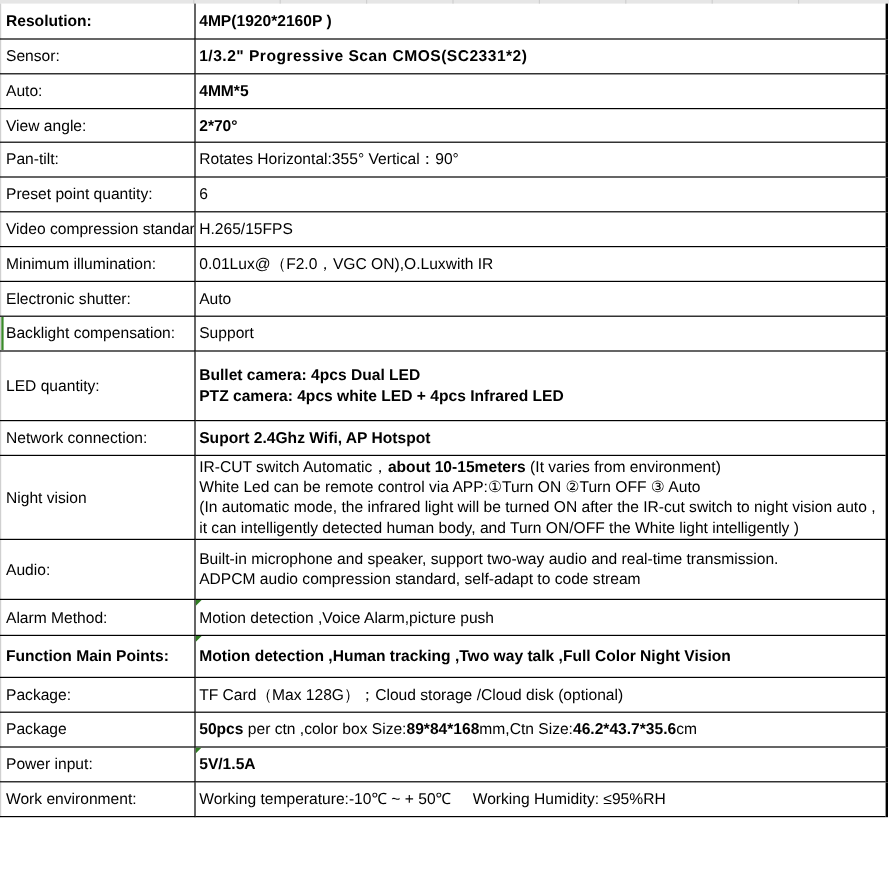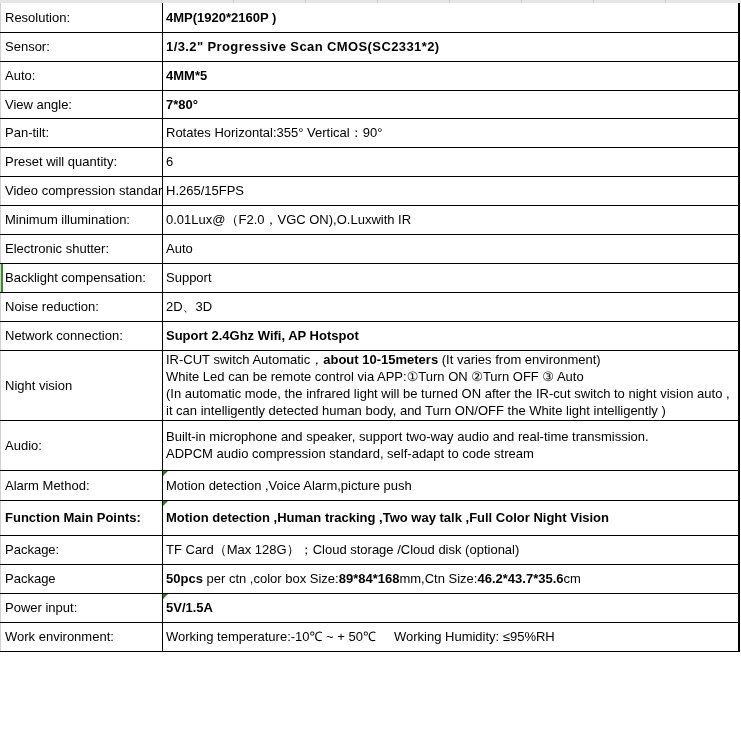--- a/index.html
+++ b/index.html
@@ -37,21 +37,21 @@
     table.spec td {
       border-top: 1px solid #ef4444;
       border-bottom: 1px solid #000;
       padding: 0 0 0 3px;
       font-size: 13px;
       line-height: 17px;
       vertical-align: middle;
       white-space: nowrap;
       overflow: hidden;
     }
-    table.spec tr:first-child td { border-top: none; }
+    table.spec tr:first-child td { border-top: none; font-weight: bold; }
     table.spec td.label {
       width: 157px;
       border-left: 1px solid #d0d0d0;
       border-right: 1px solid #000;
       padding-left: 4px;
     }
     table.spec td.value {
       border-right: 2px solid #000;
       position: relative;
     }
@@ -89,49 +89,52 @@
   <tr style="height:29px">
     <td class="label">Sensor:</td>
     <td class="value bold" style="letter-spacing:0.4px">1/3.2" Progressive Scan CMOS(SC2331*2)</td>
   </tr>
   <tr style="height:29px">
     <td class="label">Auto:</td>
     <td class="value bold">4MM*5</td>
   </tr>
   <tr style="height:28px">
     <td class="label">View angle:</td>
-    <td class="value bold">7*80°</td>
+    <td class="value bold">2*70°</td>
   </tr>
   <tr style="height:29px">
     <td class="label">Pan-tilt:</td>
     <td class="value">Rotates Horizontal:355° Vertical：90°</td>
   </tr>
   <tr style="height:29px">
-    <td class="label">Preset will quantity:</td>
+    <td class="label">Preset point quantity:</td>
     <td class="value">6</td>
   </tr>
   <tr style="height:29px">
     <td class="label">Video compression standard</td>
     <td class="value">H.265/15FPS</td>
   </tr>
   <tr style="height:29px">
     <td class="label">Minimum illumination:</td>
     <td class="value">0.01Lux@（F2.0，VGC ON),O.Luxwith IR</td>
   </tr>
   <tr style="height:29px">
     <td class="label">Electronic shutter:</td>
     <td class="value">Auto</td>
   </tr>
   <tr style="height:29px">
     <td class="label green-left">Backlight compensation:</td>
     <td class="value">Support</td>
   </tr>
-  <tr style="height:29px">
-    <td class="label">Noise reduction:</td>
-    <td class="value">2D、3D</td>
+  <tr style="height:58px">
+    <td class="label">LED quantity:</td>
+    <td class="value bold">
+      <span class="line">Bullet camera: 4pcs Dual LED</span>
+      <span class="line">PTZ camera: 4pcs white LED + 4pcs Infrared LED</span>
+    </td>
   </tr>
   <tr style="height:29px">
     <td class="label">Network connection:</td>
     <td class="value bold">Suport 2.4Ghz Wifi, AP Hotspot</td>
   </tr>
   <tr style="height:70px">
     <td class="label">Night vision</td>
     <td class="value">
       <span class="line"><span>IR-CUT switch Automatic，</span><span class="bold">about 10-15meters</span><span> (It varies from environment)</span></span>
       <span class="line">White Led can be remote control via APP:①Turn ON ②Turn OFF ③ Auto</span>

